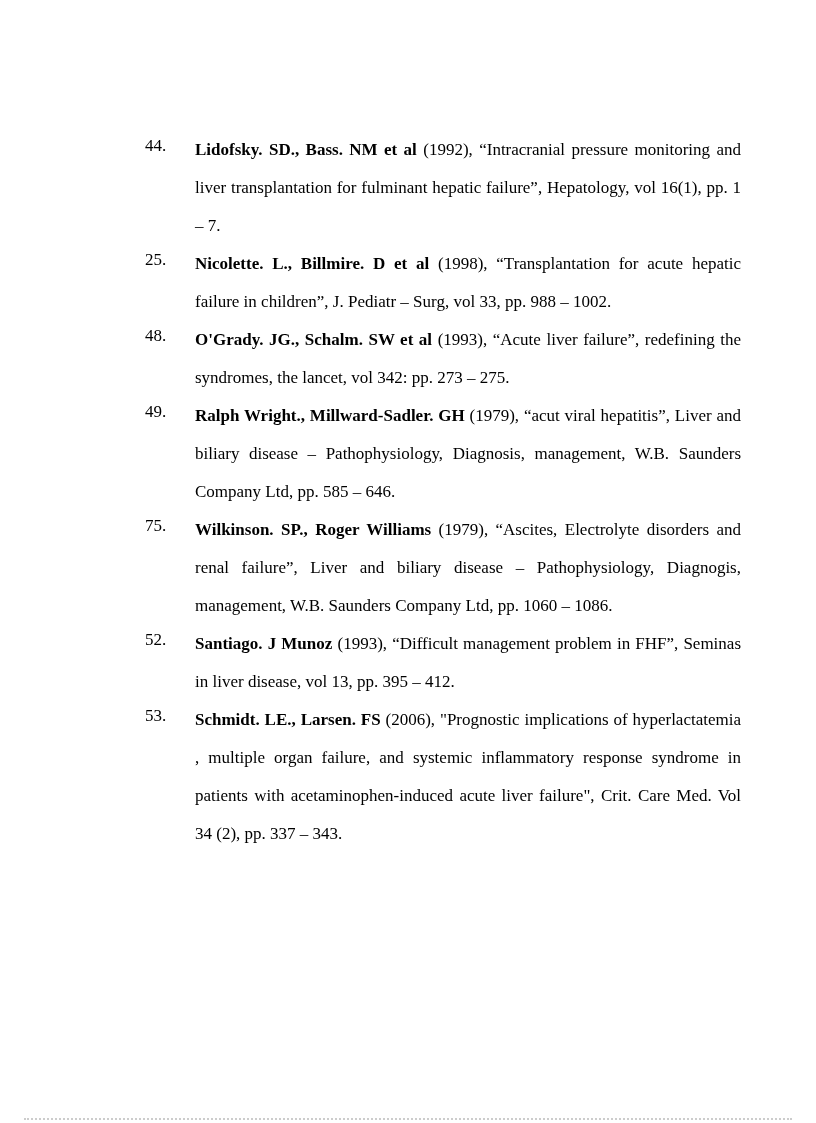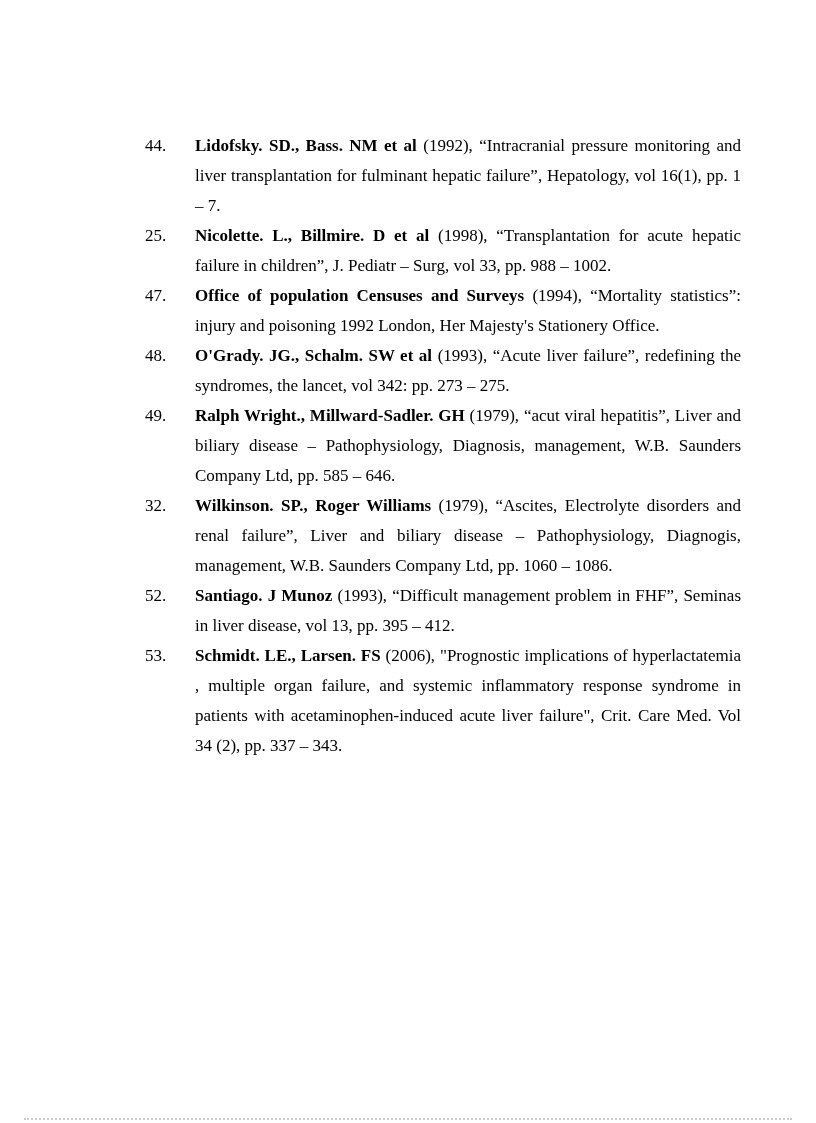--- a/index.html
+++ b/index.html
@@ -29,21 +29,21 @@
   .num {
     flex: 0 0 50px;
     width: 50px;
     font-size: 17px;
     line-height: 30px;
   }
   .txt {
     flex: 1 1 auto;
     margin: 0;
     font-size: 17px;
-    line-height: 30px;
+    line-height: 38px;
     text-align: justify;
     text-align-last: left;
   }
   .authors {
     font-weight: bold;
   }
   .page-bottom-rule {
     position: absolute;
     left: 24px;
     right: 24px;
@@ -61,38 +61,34 @@
     <span class="num">44.</span>
     <p class="txt"><span class="authors">Lidofsky. SD., Bass. NM et al</span><span class="body"> (1992), “Intracranial pressure monitoring and liver transplantation for fulminant hepatic failure”,  Hepatology, vol 16(1), pp. 1 – 7.</span></p>
   </div>
 
 
   <div class="ref">
     <span class="num">25.</span>
     <p class="txt"><span class="authors">Nicolette. L., Billmire. D et al</span><span class="body"> (1998), “Transplantation for acute hepatic failure in children”, J. Pediatr – Surg, vol 33, pp. 988 – 1002.</span></p>
   </div>
 
-  <div class="ref">
-    <span class="num">47.</span>
-    <p class="txt"><span class="authors">Office of population Censuses and Surveys</span><span class="body"> (1994), “Mortality statistics”: injury and poisoning 1992 London, Her Majesty's Stationery Office.</span></p>
-  </div>
 
   <div class="ref">
     <span class="num">48.</span>
     <p class="txt"><span class="authors">O'Grady. JG., Schalm. SW et al</span><span class="body"> (1993), “Acute liver failure”, redefining the syndromes, the lancet, vol 342: pp. 273 – 275.</span></p>
   </div>
 
   <div class="ref">
     <span class="num">49.</span>
     <p class="txt"><span class="authors">Ralph Wright., Millward-Sadler. GH</span><span class="body">  (1979), “acut viral hepatitis”, Liver and biliary disease – Pathophysiology, Diagnosis, management, W.B. Saunders Company Ltd, pp. 585  – 646.</span></p>
   </div>
 
 
   <div class="ref">
-    <span class="num">32.</span>
+    <span class="num">75.</span>
     <p class="txt"><span class="authors">Wilkinson. SP., Roger Williams</span><span class="body"> (1979), “Ascites, Electrolyte disorders and renal failure”, Liver and biliary disease – Pathophysiology, Diagnogis, management, W.B. Saunders Company Ltd, pp. 1060 – 1086.</span></p>
   </div>
 
   <div class="ref">
     <span class="num">52.</span>
     <p class="txt"><span class="authors">Santiago. J Munoz</span><span class="body"> (1993), “Difficult management problem in FHF”, Seminas in liver disease, vol 13, pp. 395 – 412.</span></p>
   </div>
 
   <div class="ref">
     <span class="num">53.</span>

